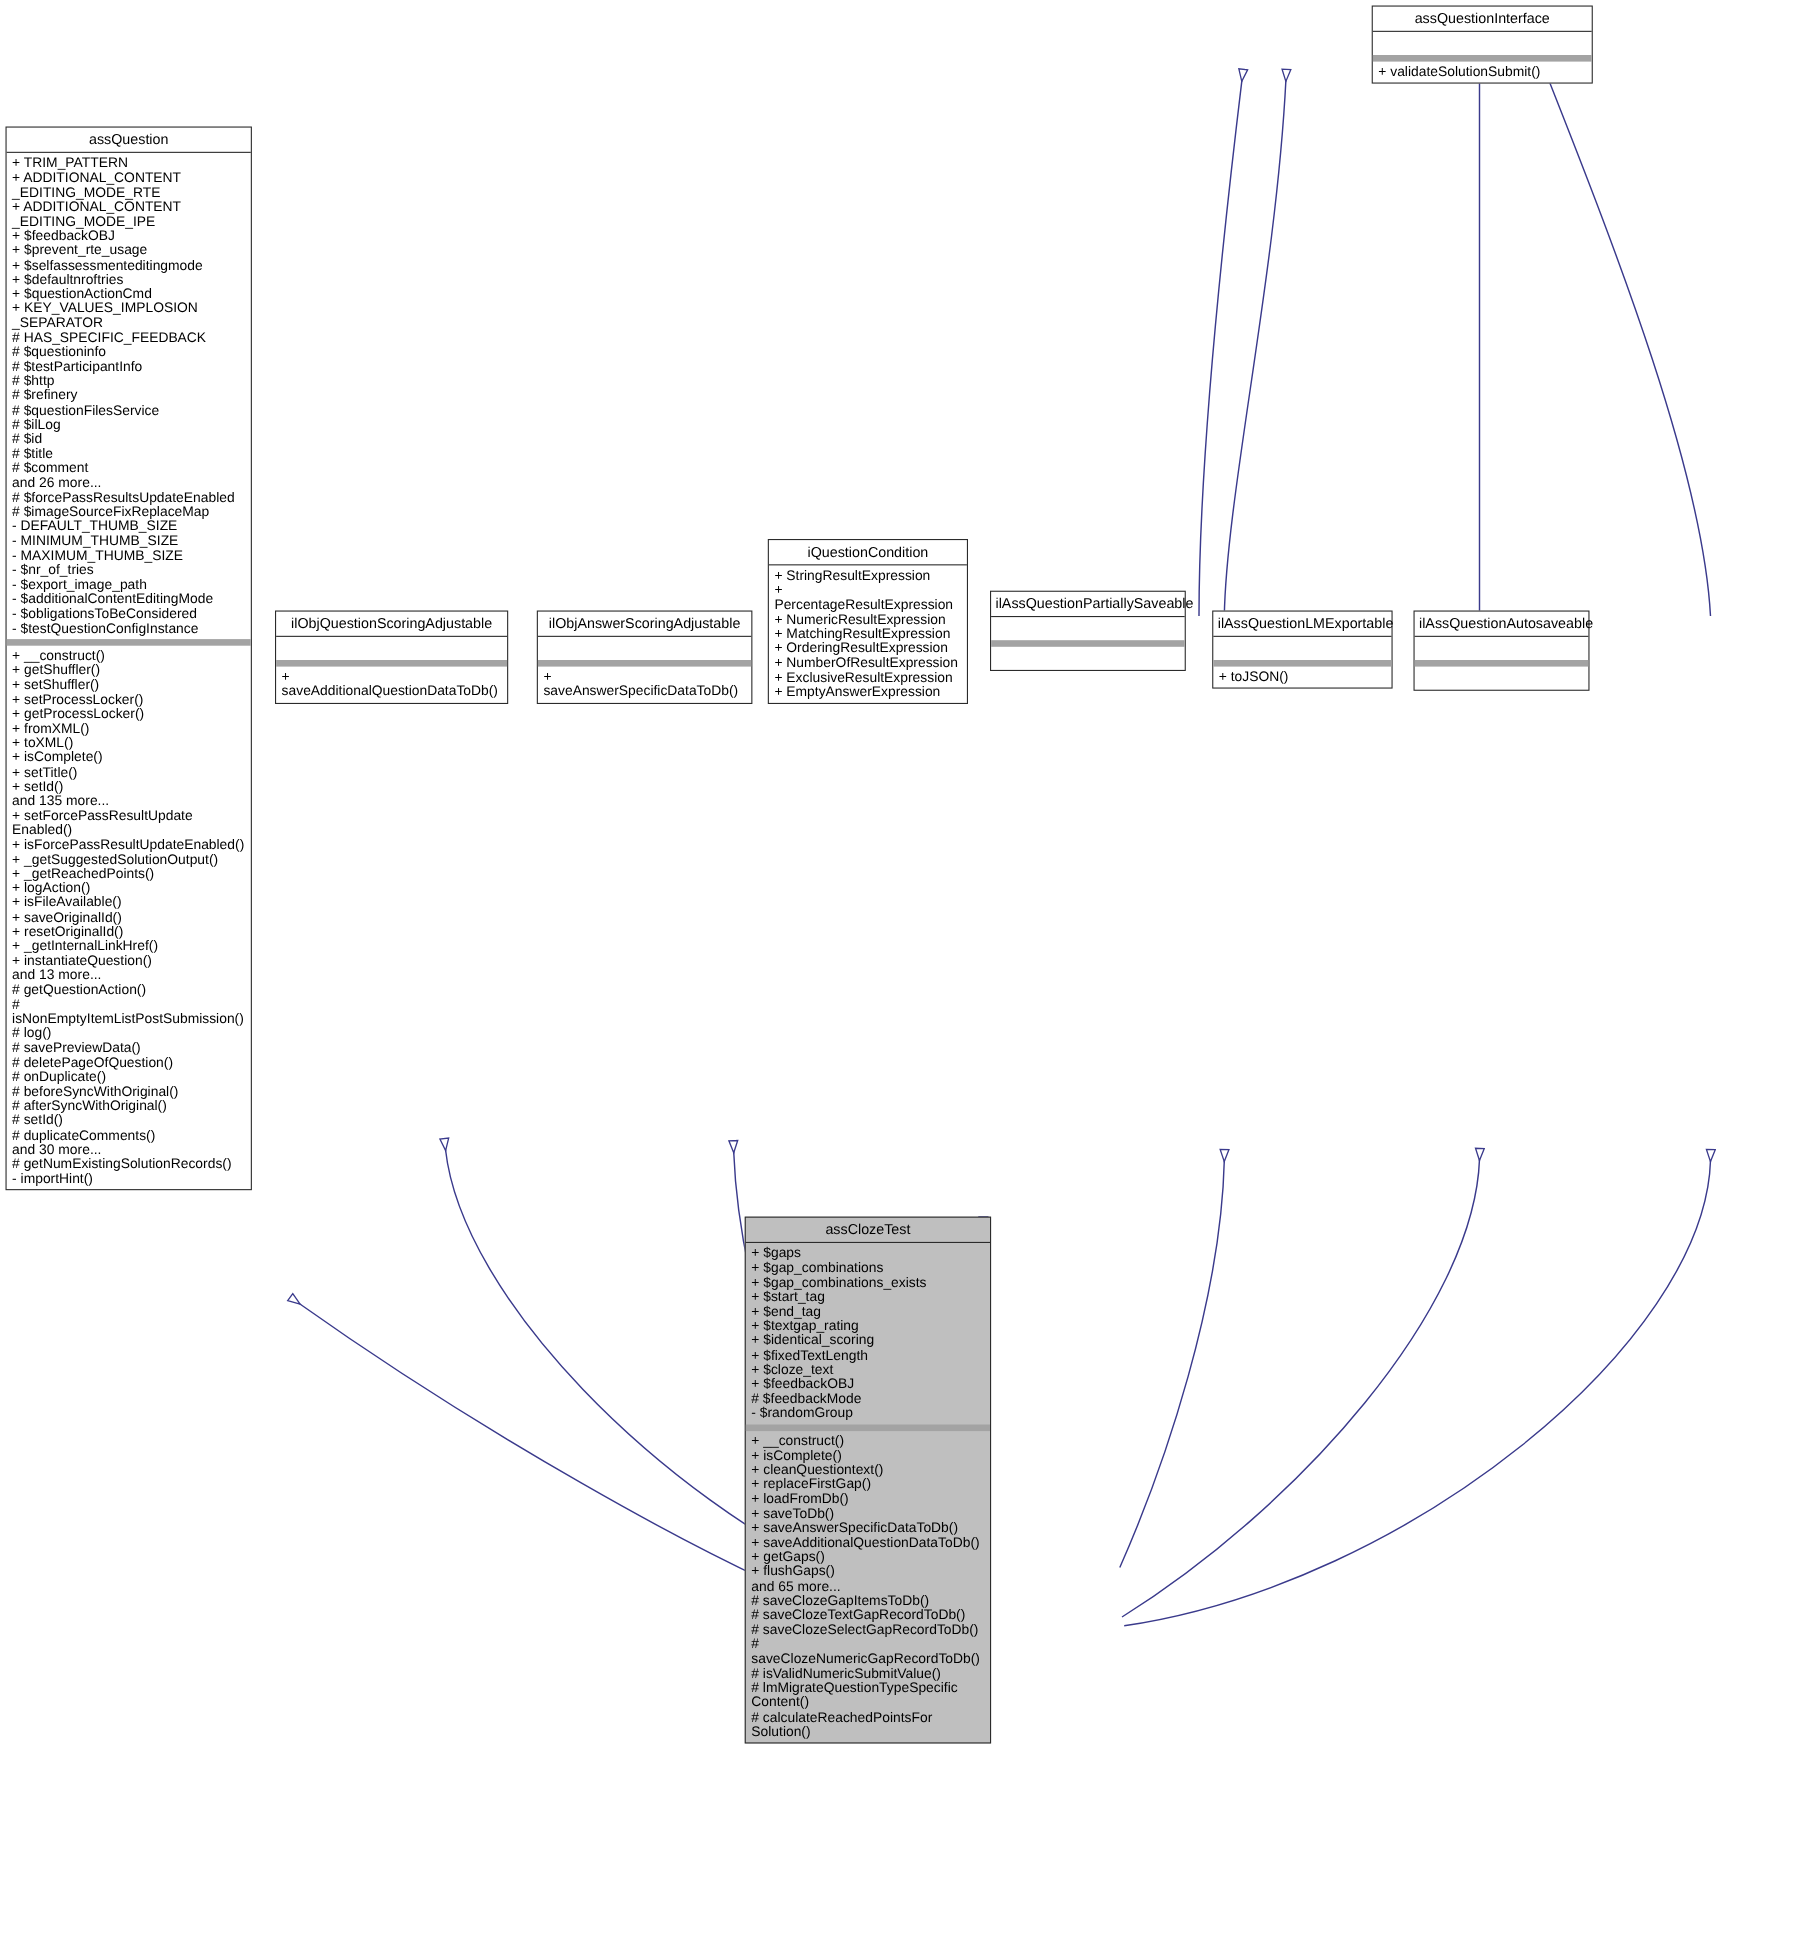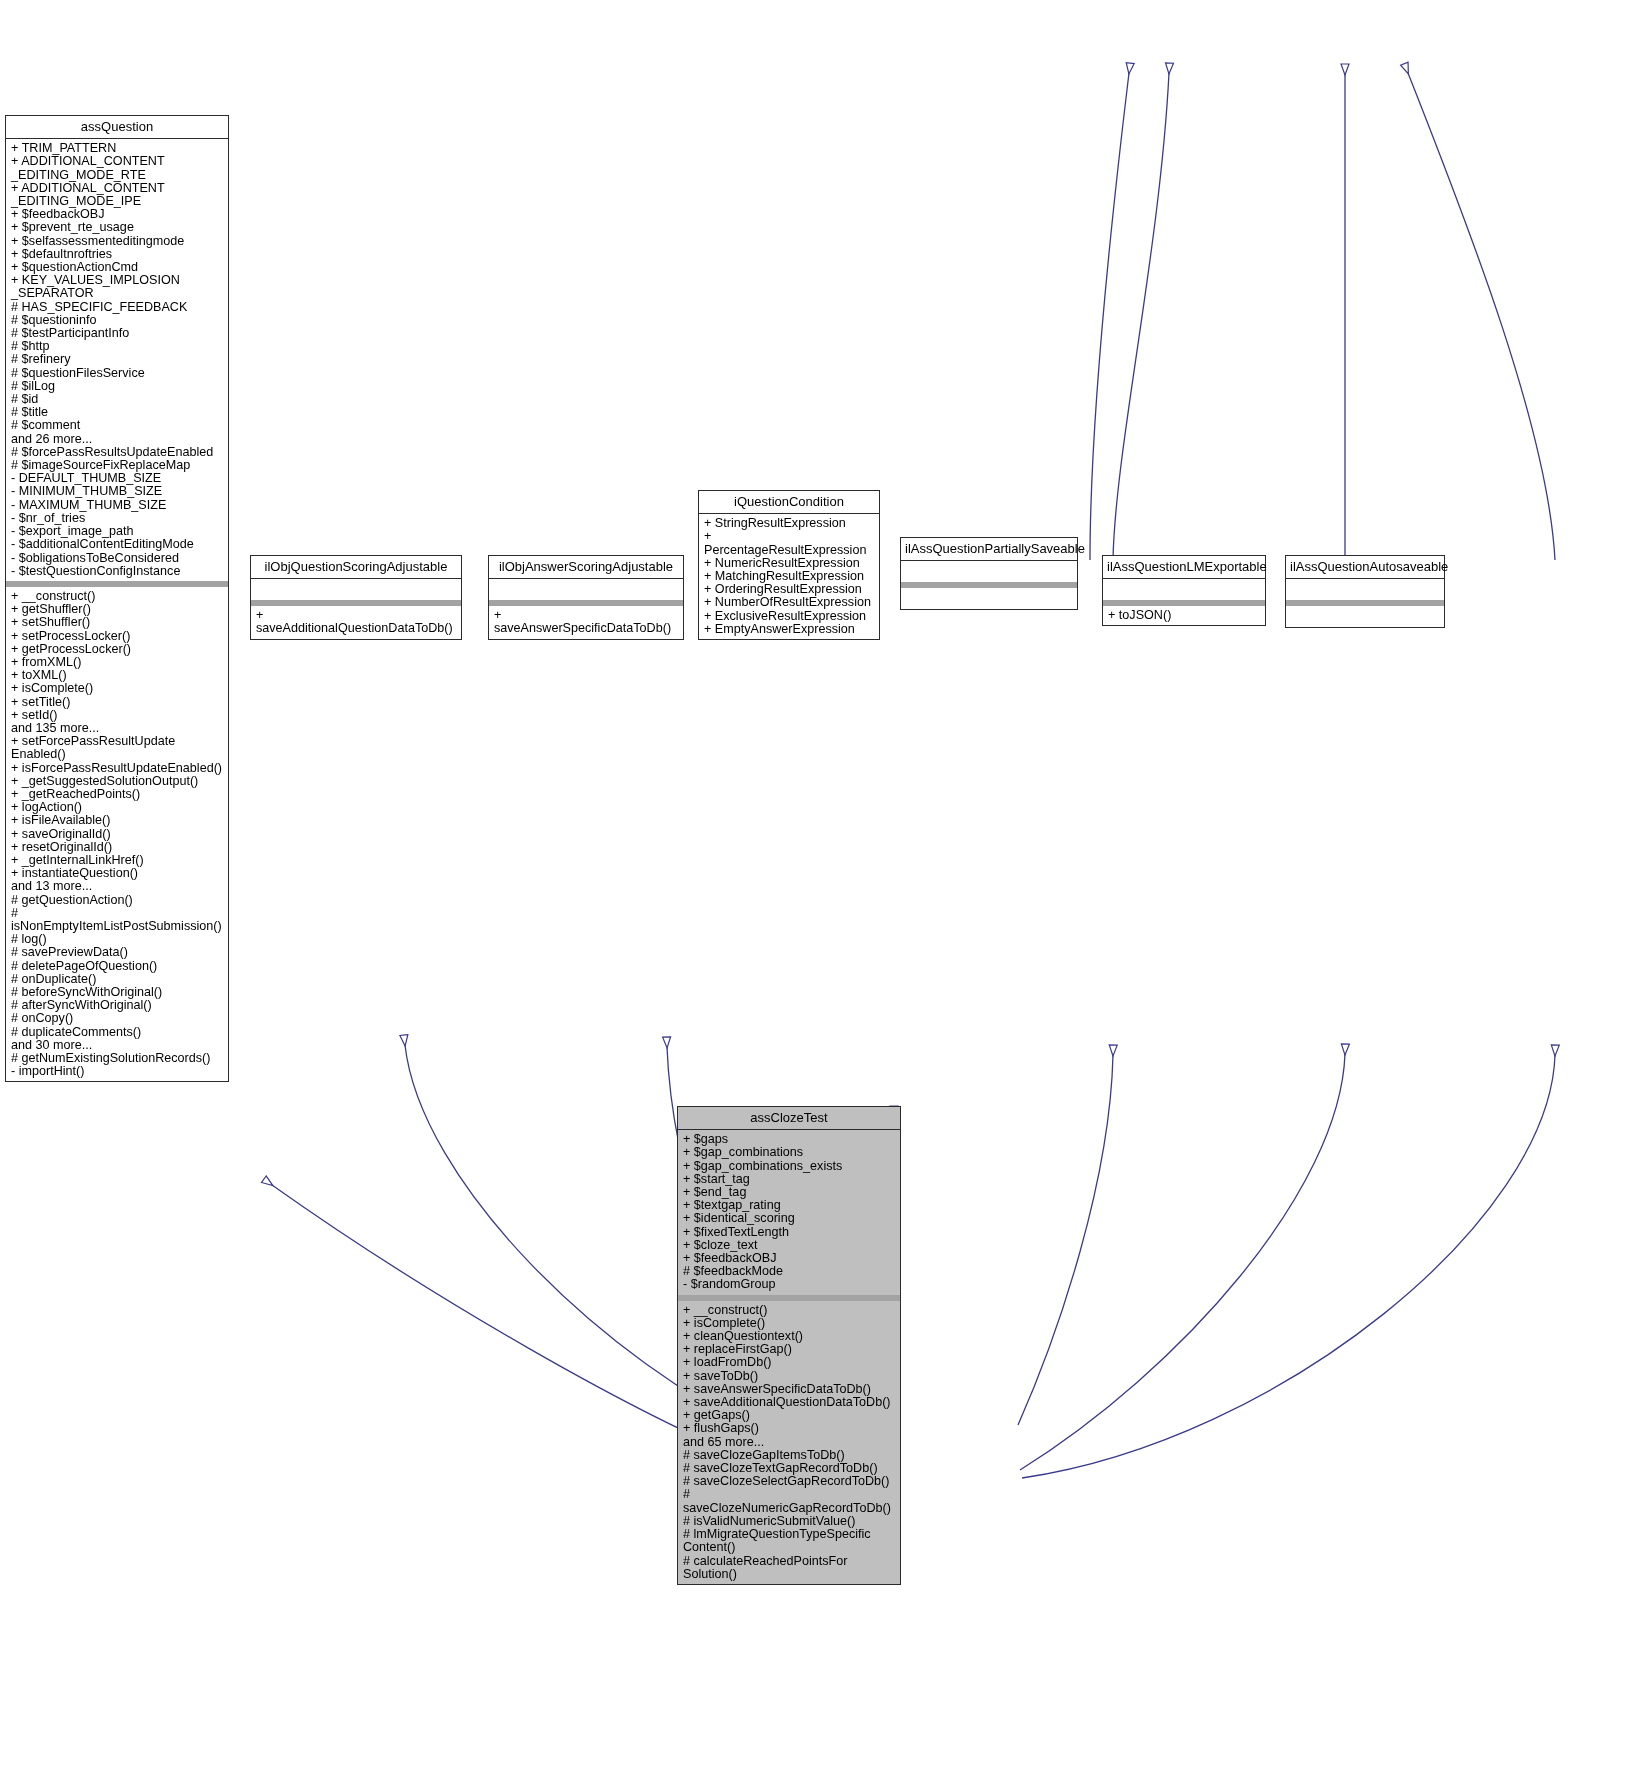--- a/index.html
+++ b/index.html
@@ -65,20 +65,27 @@
 
     <path d="M894,1116 C894,1250 894,1330 894,1460" fill="none" stroke="#3a3a8c" stroke-width="1.3" marker-start="url(#hollowArrow)"></path>
 
     <path d="M1113,1055 C1110,1180 1060,1330 1018,1425" fill="none" stroke="#3a3a8c" stroke-width="1.3" marker-start="url(#hollowArrow)"></path>
 
     <path d="M1345,1054 C1340,1190 1180,1370 1020,1470" fill="none" stroke="#3a3a8c" stroke-width="1.3" marker-start="url(#hollowArrow)"></path>
 
     <path d="M1555,1055 C1550,1220 1280,1440 1022,1478" fill="none" stroke="#3a3a8c" stroke-width="1.3" marker-start="url(#hollowArrow)"></path>
   </svg>
 
+  <div class="uml" style="left:1247px;top:5px;width:201px;">
+    <div class="title">assQuestionInterface</div>
+    <div class="compartment empty"></div>
+    <div class="compartment">
+      <div class="row">+ validateSolutionSubmit()</div>
+    </div>
+  </div>
 
   <div class="uml" style="left:5px;top:115px;width:224px;">
     <div class="title">assQuestion</div>
     <div class="compartment">
       <div class="row">+ TRIM_PATTERN</div>
       <div class="row">+ ADDITIONAL_CONTENT
 _EDITING_MODE_RTE</div>
       <div class="row">+ ADDITIONAL_CONTENT
 _EDITING_MODE_IPE</div>
       <div class="row">+ $feedbackOBJ</div>
@@ -135,21 +142,21 @@
       <div class="row">+ instantiateQuestion()</div>
       <div class="row">and 13 more...</div>
       <div class="row"># getQuestionAction()</div>
       <div class="row"># isNonEmptyItemListPostSubmission()</div>
       <div class="row"># log()</div>
       <div class="row"># savePreviewData()</div>
       <div class="row"># deletePageOfQuestion()</div>
       <div class="row"># onDuplicate()</div>
       <div class="row"># beforeSyncWithOriginal()</div>
       <div class="row"># afterSyncWithOriginal()</div>
-      <div class="row"># onCopy()</div>
+      <div class="row"># setId()</div>
       <div class="row"># duplicateComments()</div>
       <div class="row">and 30 more...</div>
       <div class="row"># getNumExistingSolutionRecords()</div>
       <div class="row">- importHint()</div>
     </div>
   </div>
 
   <div class="uml" style="left:250px;top:555px;width:212px;">
     <div class="title">ilObjQuestionScoringAdjustable</div>
     <div class="compartment empty"></div>

